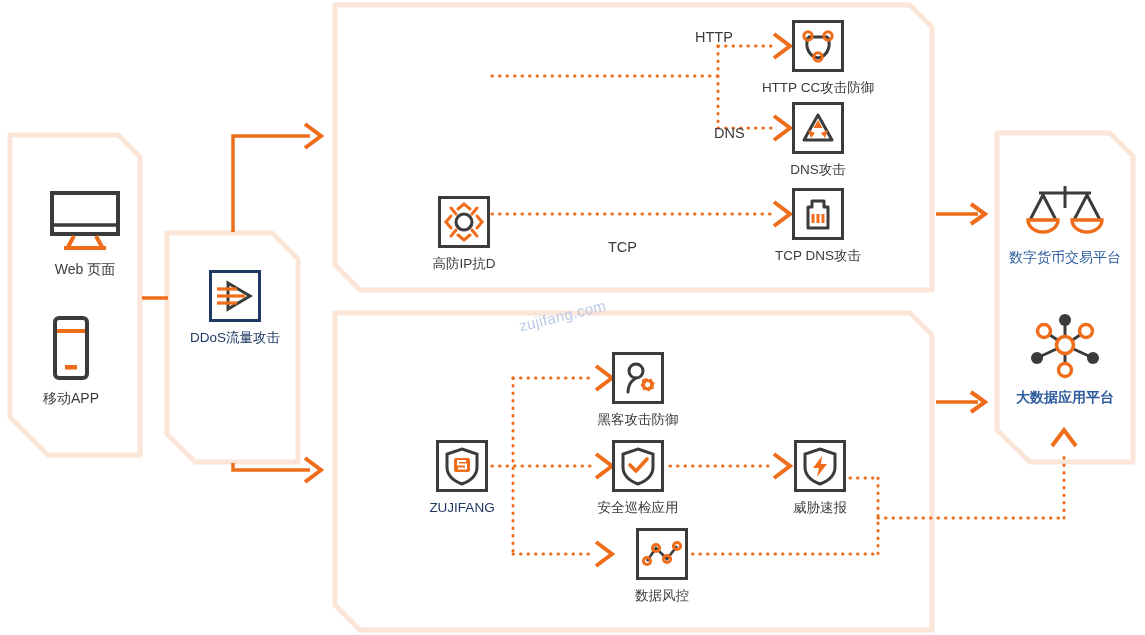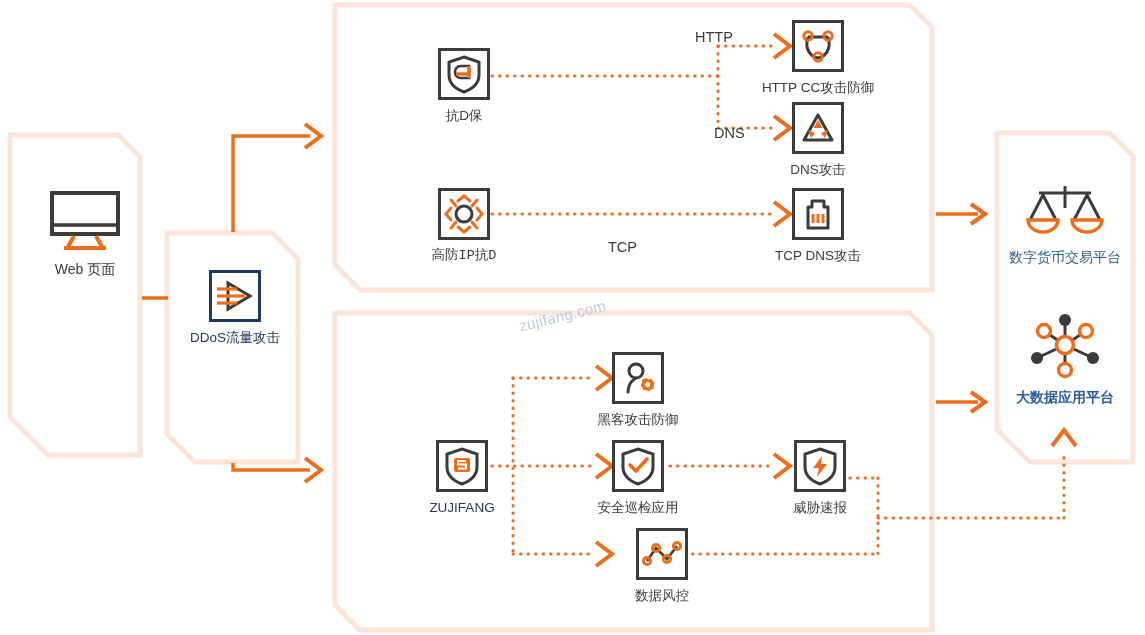--- a/index.html
+++ b/index.html
@@ -177,46 +177,43 @@
   <div class="plain-node" style="left:40px; top:190px; width:90px;text-align:center;">
     <svg width="74" height="62" viewBox="0 0 74 62">
       <rect x="4" y="3" width="66" height="41" fill="none" stroke="#3b3b3b" stroke-width="4"></rect>
       <line x1="4" y1="35" x2="70" y2="35" stroke="#3b3b3b" stroke-width="3.5"></line>
       <path d="M26 46 L20 57 M48 46 L54 57" stroke="#ef6c1a" stroke-width="4" fill="none"></path>
       <line x1="16" y1="58" x2="58" y2="58" stroke="#ef6c1a" stroke-width="4"></line>
     </svg>
     <div class="caption">Web 页面</div>
   </div>
 
+  <div class="plain-node" style="left:28px; top:315px; width:86px;">
+    <svg width="50" height="66" viewBox="0 0 50 66">
+      <rect x="9" y="3" width="32" height="60" rx="4" fill="none" stroke="#3b3b3b" stroke-width="4"></rect>
+      <line x1="11" y1="16" x2="39" y2="16" stroke="#ef6c1a" stroke-width="4"></line>
+      <rect x="19" y="50" width="12" height="4.5" fill="#ef6c1a"></rect>
+    </svg>
+    <div class="caption">移动APP</div>
+  </div>
 
   <div class="node" style="left:207px; top:270px; width:56px;">
     <div class="iconbox navy">
       <svg width="40" height="34" viewBox="0 0 40 34">
         <path d="M13 4 L35 17 L13 30 Z" fill="none" stroke="#3b3b3b" stroke-width="3"></path>
         <line x1="2" y1="10" x2="22" y2="10" stroke="#ef6c1a" stroke-width="3.2"></line>
         <line x1="2" y1="17" x2="30" y2="17" stroke="#ef6c1a" stroke-width="3.2"></line>
         <line x1="2" y1="24" x2="22" y2="24" stroke="#ef6c1a" stroke-width="3.2"></line>
       </svg>
     </div>
     <div class="caption navy">DDoS流量攻击</div>
   </div>
 
-  <div class="node" style="left:436px; top:48px; width:56px;">
-    <div class="iconbox">
-      <svg width="36" height="40" viewBox="0 0 36 40">
-        <path d="M18 3 L33 8 L33 21 C33 30 26 35 18 38 C10 35 3 30 3 21 L3 8 Z" fill="none" stroke="#3b3b3b" stroke-width="3"></path>
-        <path d="M23 12 L15 12 C11 12 9 15 9 18 C9 21 11 24 15 24 L23 24 L23 12 Z" fill="none" stroke="#3b3b3b" stroke-width="2.6"></path>
-        <line x1="10" y1="20" x2="23" y2="20" stroke="#ef6c1a" stroke-width="3.4"></line>
-        <line x1="23" y1="12" x2="23" y2="24" stroke="#ef6c1a" stroke-width="3.4"></line>
-      </svg>
-    </div>
-    <div class="caption">抗D保</div>
-  </div>
-
-  <div class="node" style="left:436px; top:188px; width:56px;font-family:Liberation Mono, monospace;">
+
+  <div class="node" style="left:436px; top:196px; width:56px;">
     <div class="iconbox">
       <svg width="40" height="40" viewBox="0 0 40 40">
         <circle cx="20" cy="20" r="8" fill="none" stroke="#3b3b3b" stroke-width="3"></circle>
         <g stroke="#ef6c1a" stroke-width="3" fill="none" stroke-linecap="round">
           <path d="M14 7 L20 2 L26 7"></path>
           <path d="M14 33 L20 38 L26 33"></path>
           <path d="M7 14 L2 20 L7 26"></path>
           <path d="M33 14 L38 20 L33 26"></path>
           <path d="M7 6 L12 12"></path>
           <path d="M33 6 L28 12"></path>

